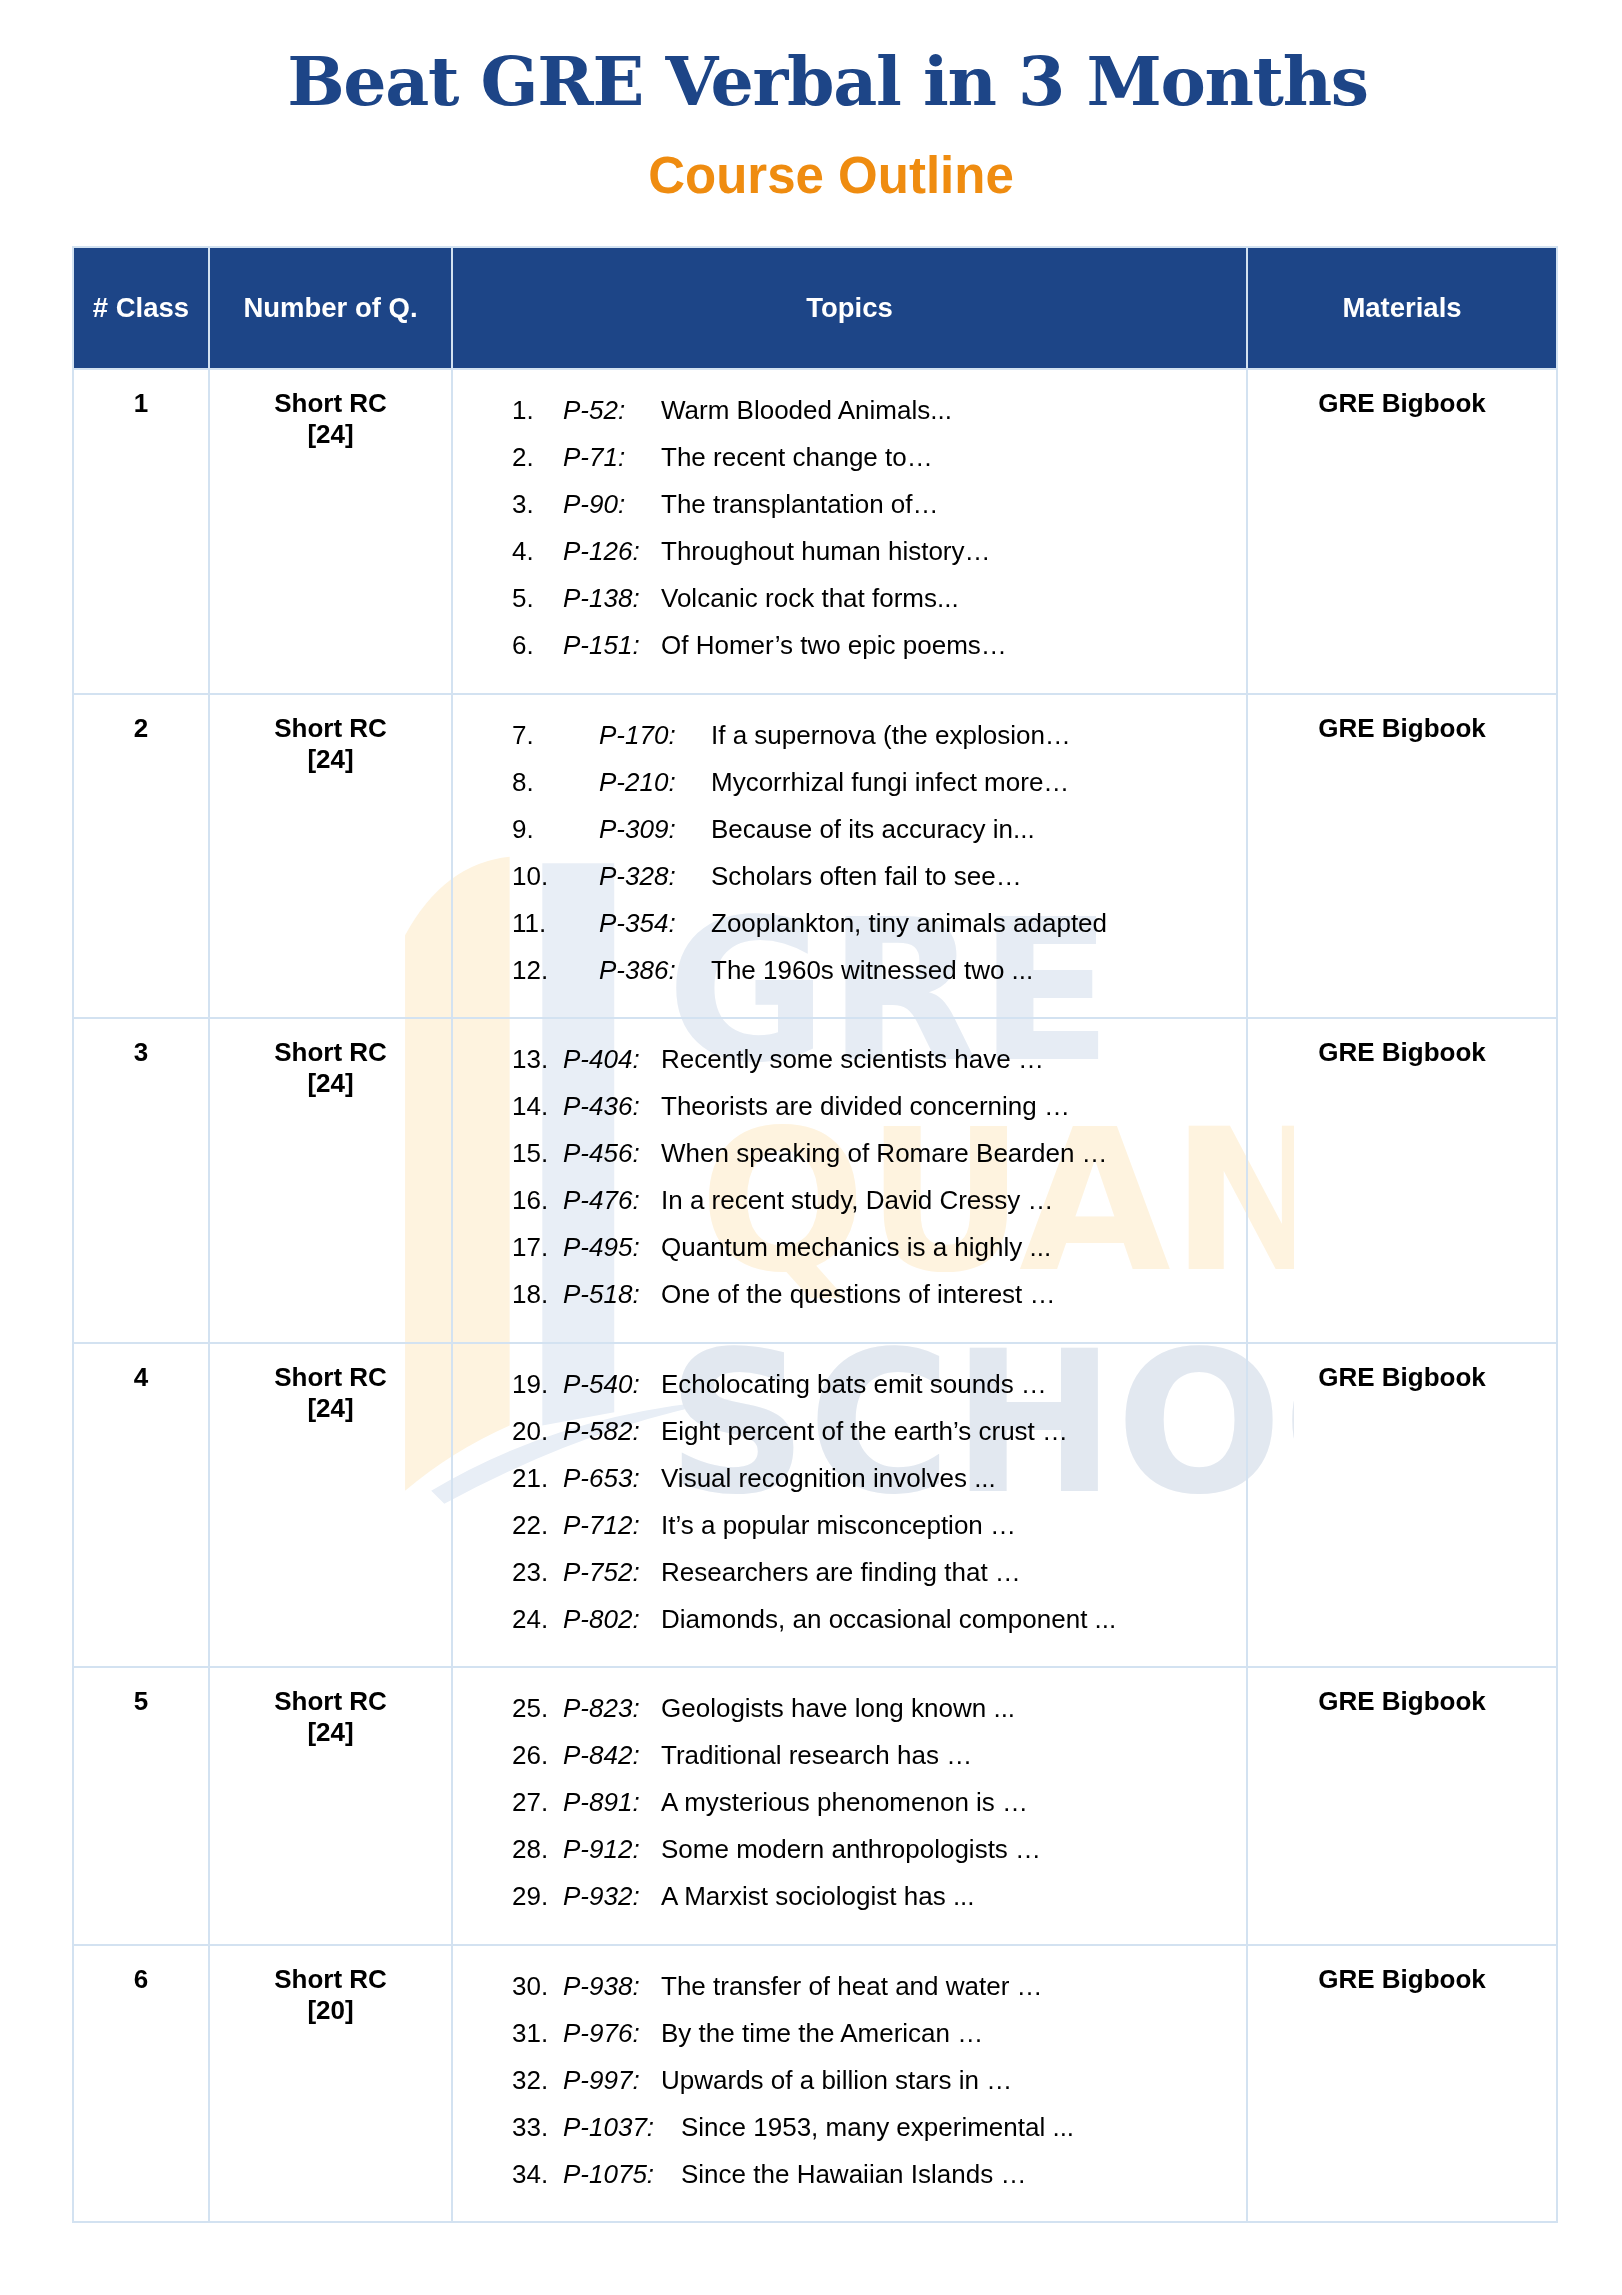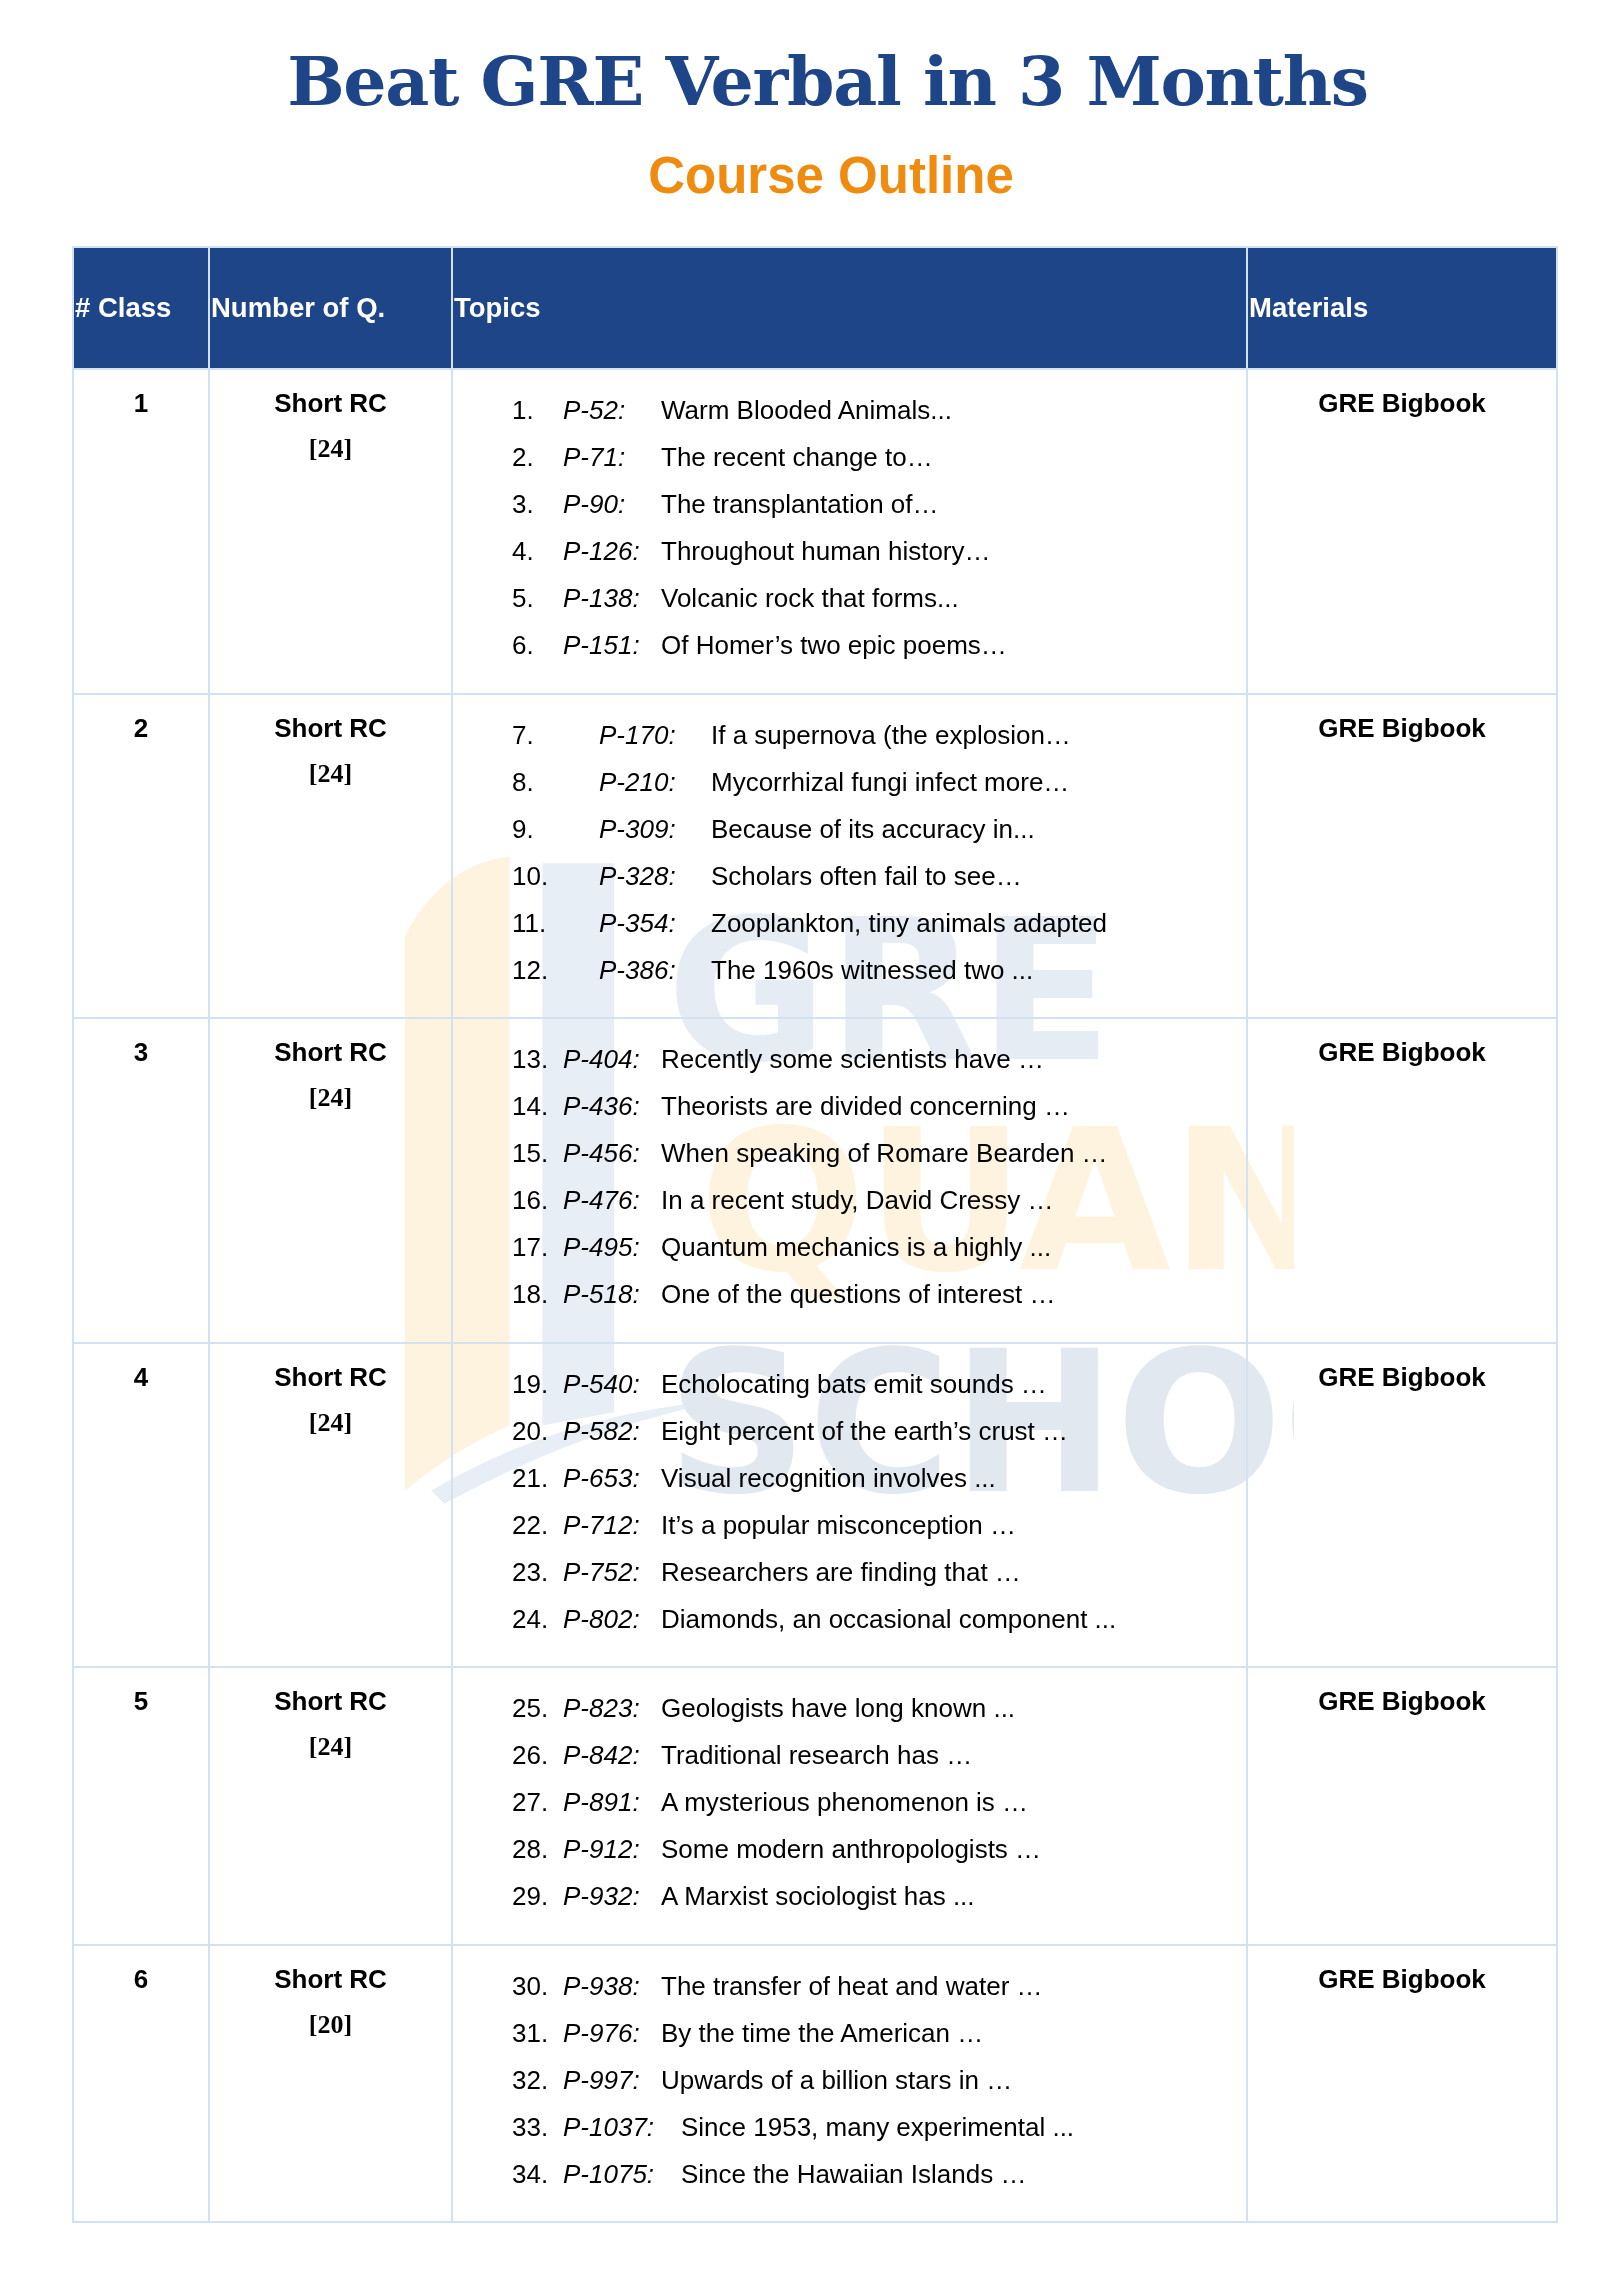--- a/index.html
+++ b/index.html
@@ -14,28 +14,28 @@
     font-family: "Liberation Sans", sans-serif; font-weight: bold; font-size: 51px;
     color: #ef8c10; line-height: 1.2; padding-left: 39px;
   }
   .watermark { position: absolute; left: 392px; top: 837px; width: 902px; height: 667px; pointer-events: none; z-index: 0; }
   table.outline {
     position: absolute; left: 72px; top: 246px; width: 1484px;
     border-collapse: collapse; table-layout: fixed; z-index: 1;
   }
   table.outline th {
     background: #1d4587; color: #fff; font-weight: bold; font-size: 27.5px;
-    height: 118px; border: 2.6px solid #d3e2f1; text-align: left; vertical-align: middle;
+    height: 118px; border: 2.6px solid #d3e2f1; text-align: center; vertical-align: middle;
   }
   table.outline td {
     border: 2.6px solid #d3e2f1; vertical-align: top; font-size: 26px;
     background: transparent;
   }
   td.c-class, td.c-num, td.c-mat { text-align: center; font-weight: bold; padding-top: 18.3px; }
-  td.c-num .line2 { display: block; margin-top: 15px; font-family: Liberation Serif, serif; }
+  td.c-num .line2 { display: block; margin-top: 0; }
   td.c-topics { padding: 17px 0 23.5px 59px; }
   .topic { display: flex; height: 47px; align-items: center; white-space: nowrap; }
   .topic .n { display: inline-block; width: 51px; }
   .topic .p { display: inline-block; width: 98px; font-style: italic; }
   .topic .p.wide { width: 112px; margin-left: 36px; }
   .topic .t { display: inline-block; }
   tr.r-6 .c-topics .p { width: 98px; }
   tr.r-6 .c-topics .p.xwide { width: 118px; }
 </style>
 </head>

